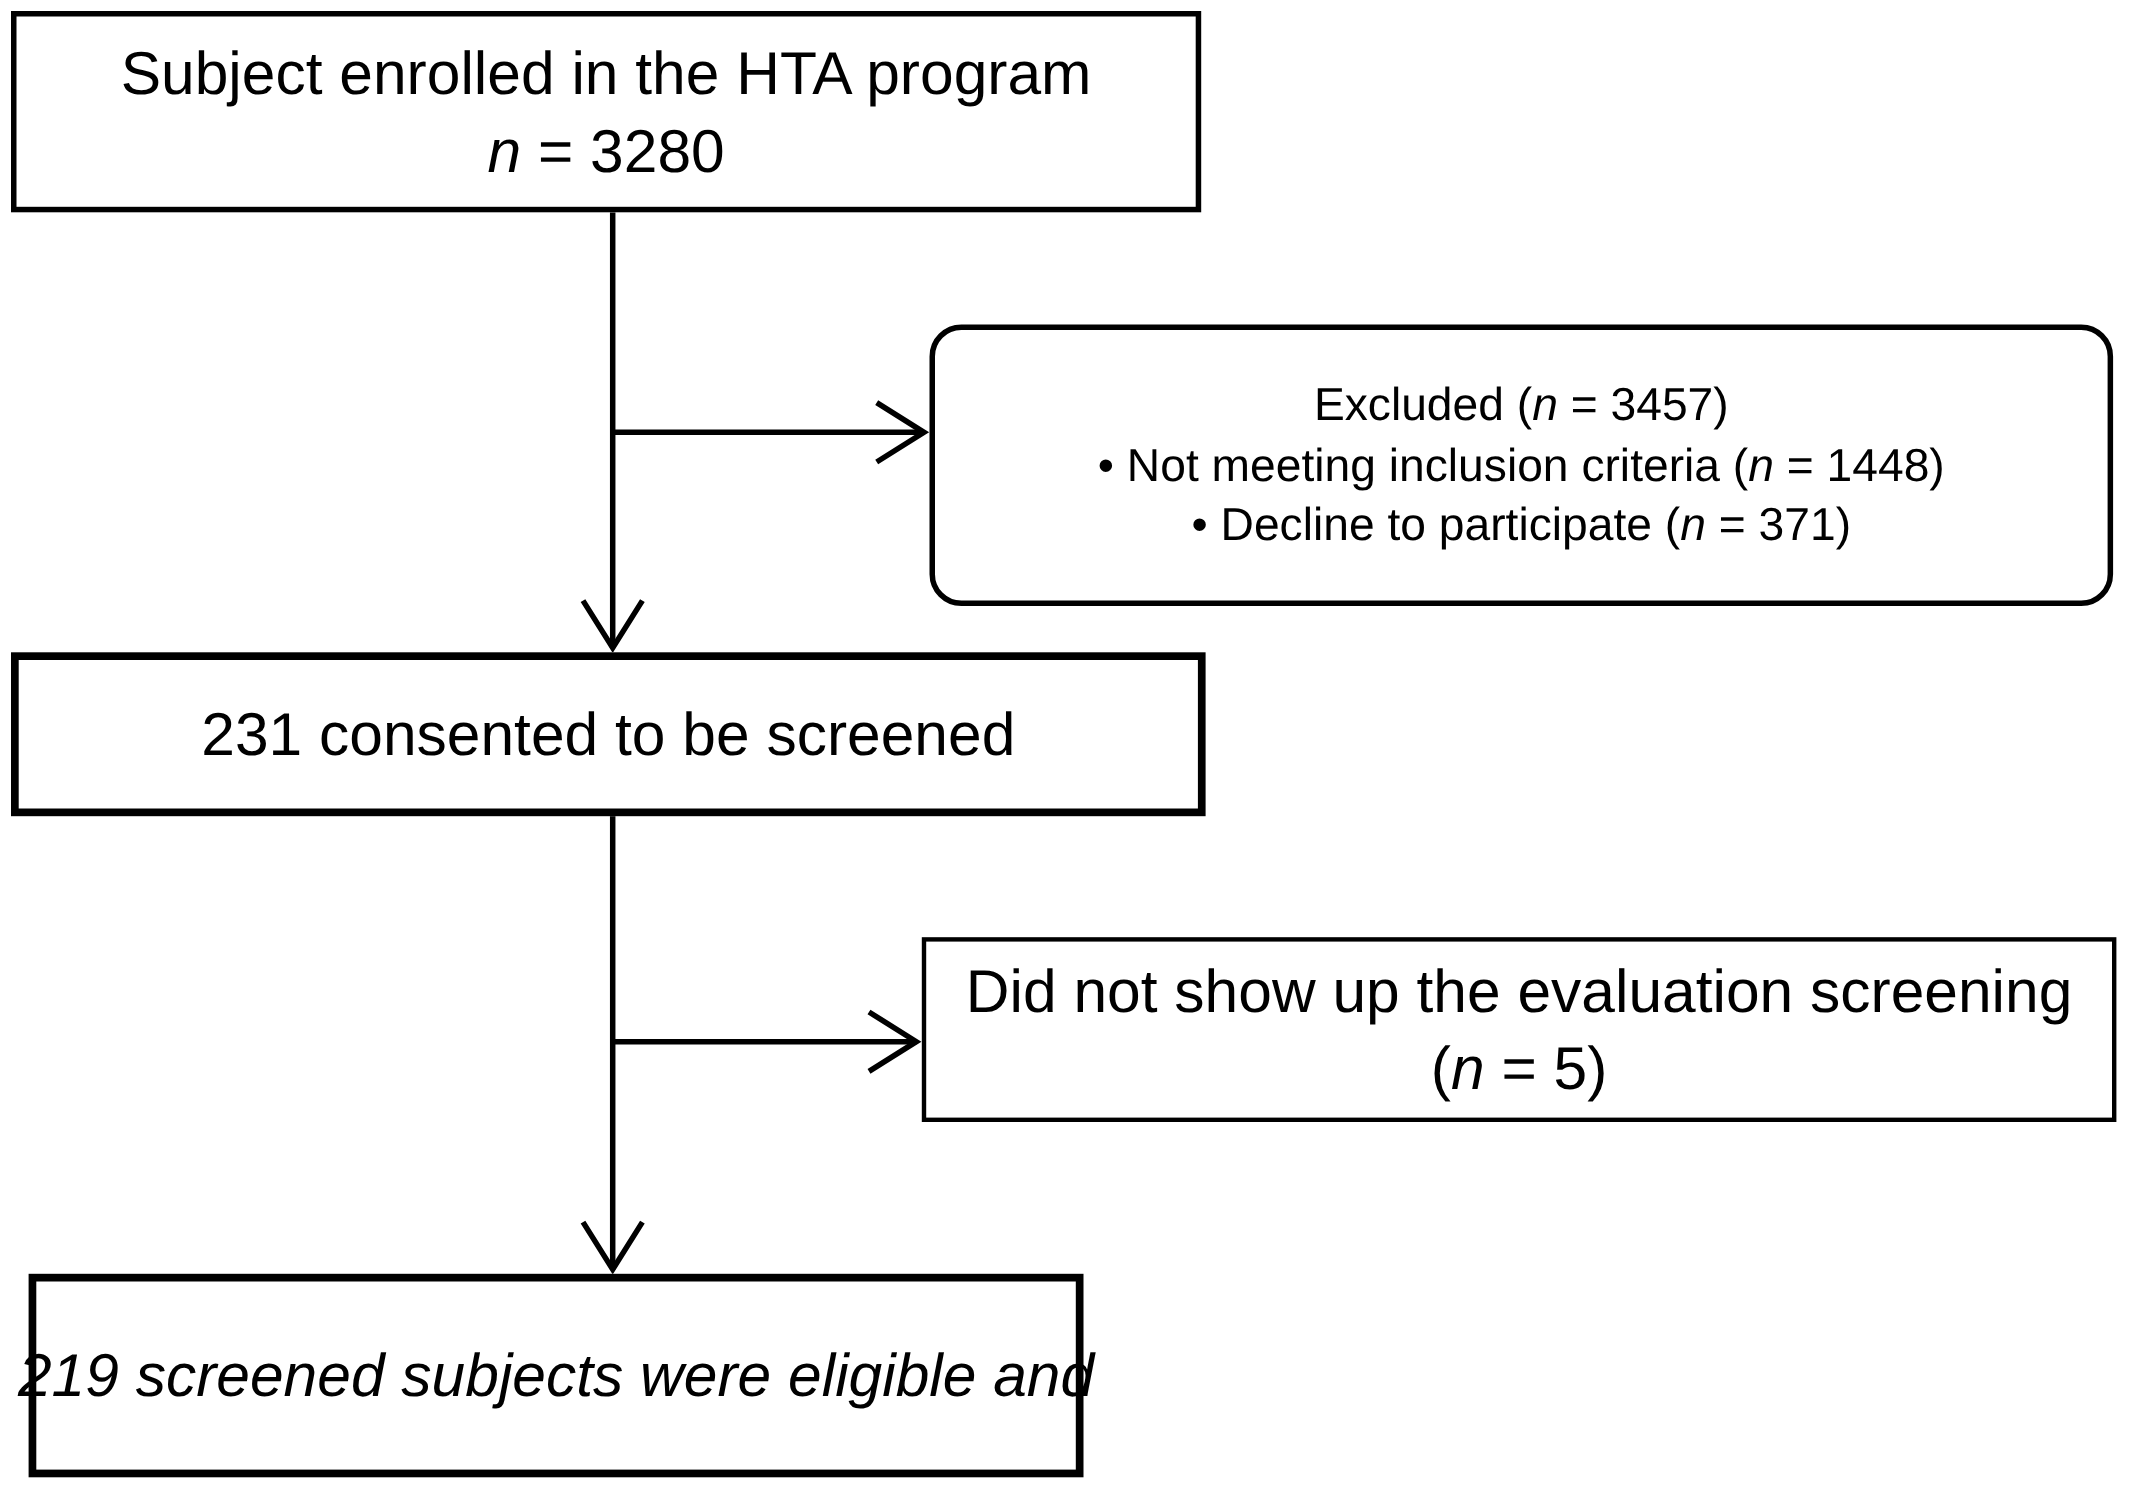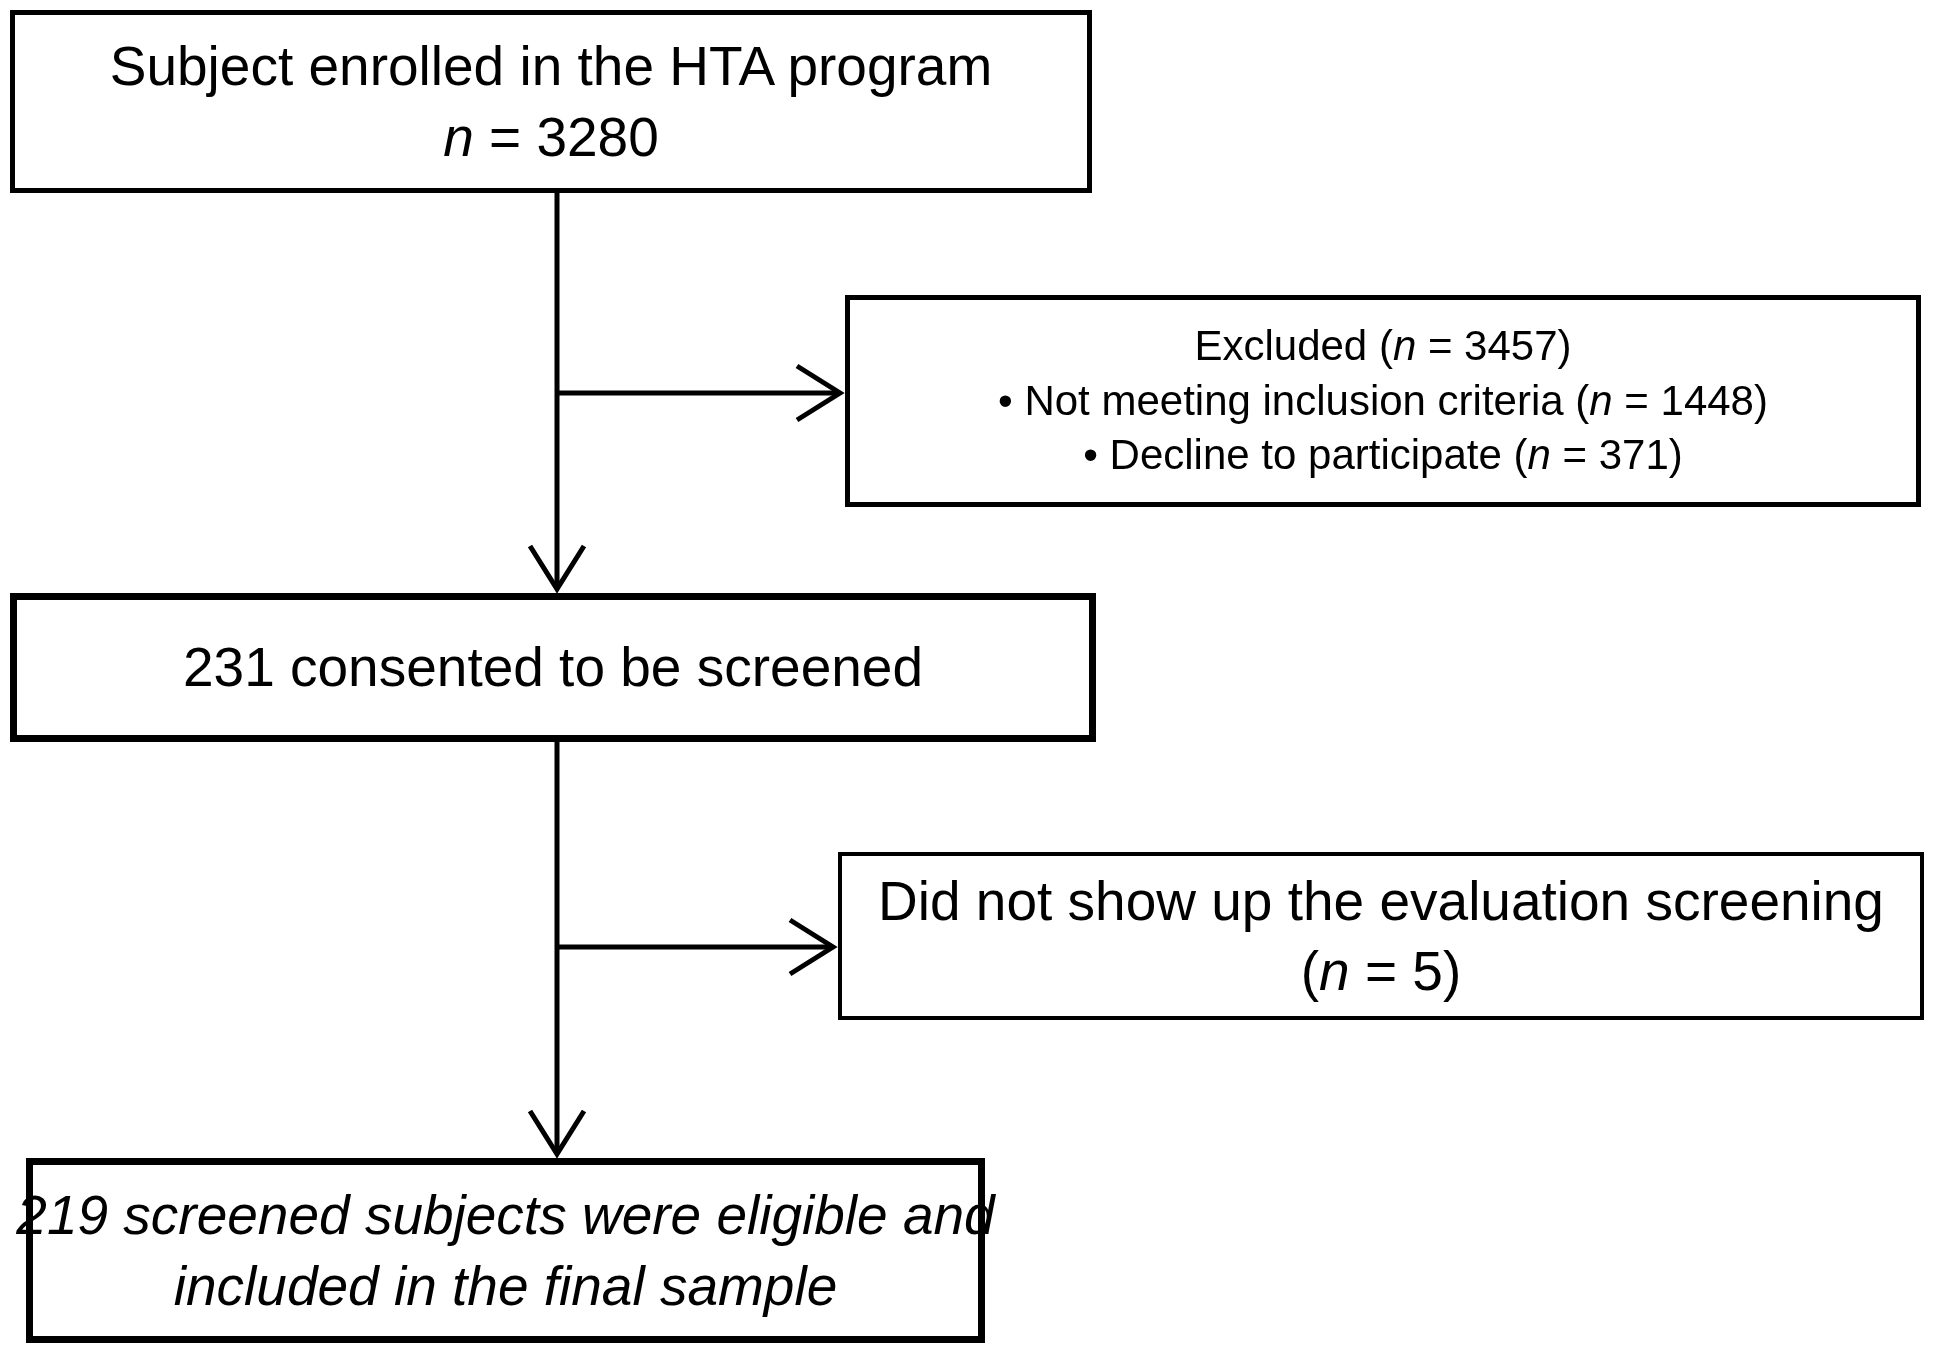--- a/index.html
+++ b/index.html
@@ -24,21 +24,21 @@
     align-items: center;
     text-align: center;
     font-size: 55px;
     line-height: 1.28;
     letter-spacing: 0px;
   }
   .flowbox .line { white-space: nowrap; }
   .flowbox i { font-style: italic; }
 
   #box-enrolled  { left: 10px;  top: 10px;   width: 1082px; height: 183px; border-width: 5px; }
-  #box-excluded  { left: 845px; top: 295px;  width: 1076px; height: 212px; border-width: 5px; font-size: 42px; line-height: 1.3; }
+  #box-excluded  { left: 845px; top: 295px;  width: 1076px; height: 256px; border-width: 5px; font-size: 42px; line-height: 1.3; border-radius: 29px; }
   #box-consented { left: 10px;  top: 593px;  width: 1086px; height: 149px; border-width: 7px; }
   #box-noshow    { left: 838px; top: 852px;  width: 1086px; height: 168px; border-width: 4px; }
   #box-final     { left: 26px;  top: 1158px; width: 959px; height: 185px; border-width: 7px; font-style: italic; }
 
   #connectors {
     position: absolute;
     left: 0; top: 0;
     width: 1941px;
     height: 1359px;
     pointer-events: none;
@@ -84,16 +84,15 @@
     <div class="line"><span>231 consented to be screened</span></div>
   </div>
 
   <div id="box-noshow" class="flowbox">
     <div class="line"><span>Did not show up the evaluation screening</span></div>
     <div class="line"><span>(</span><i>n</i><span> = 5)</span></div>
   </div>
 
   <div id="box-final" class="flowbox">
     <div class="line"><span>219 screened subjects were eligible and</span></div>
-    <div class="line"><span>included in the final sample</span></div>
   </div>
 
 </div>
 
 </body></html>

